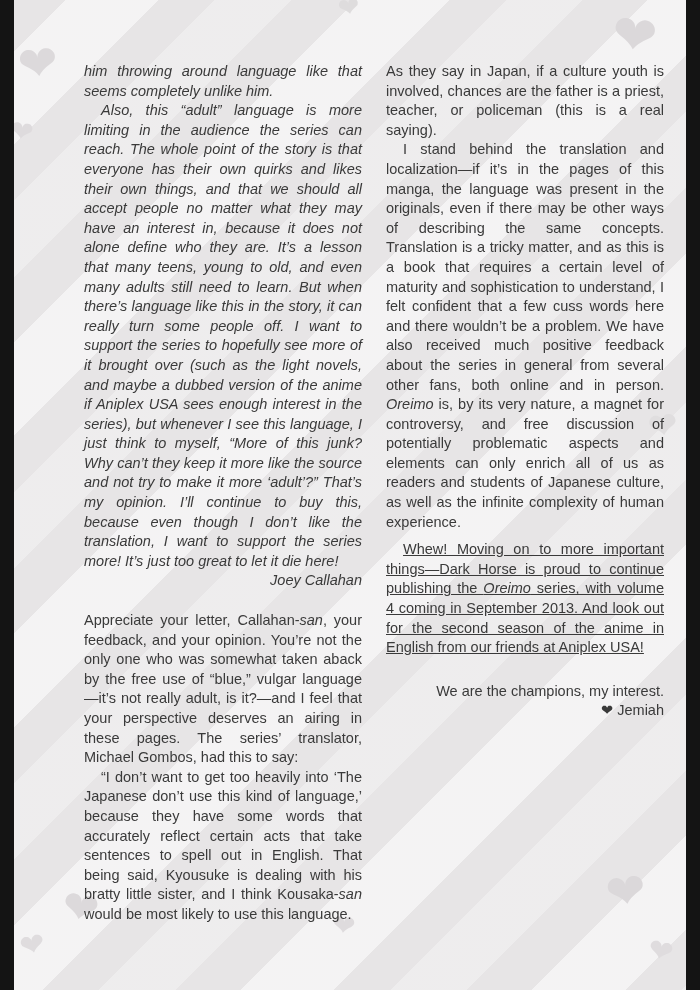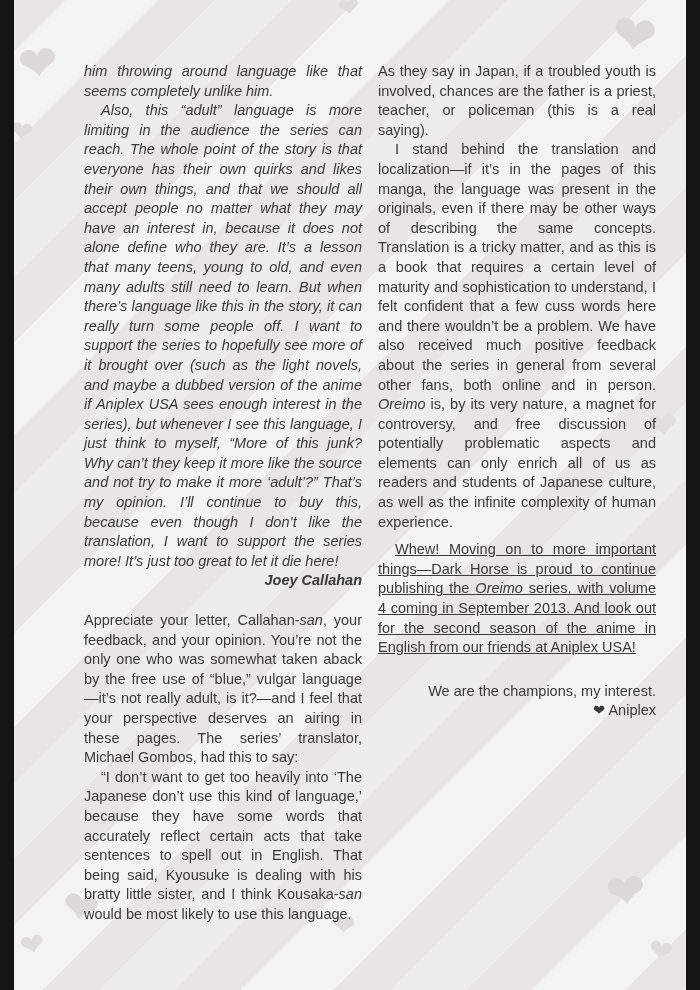--- a/index.html
+++ b/index.html
@@ -26,37 +26,36 @@
     background: #141414; z-index: 3;
   }
   .edge-bar.left { left: 0; }
   .edge-bar.right { right: 0; }
   .heart {
     position: absolute; z-index: 0; line-height: 1;
     display: block; user-select: none;
   }
   .content {
     position: absolute; top: 62px; left: 84px; z-index: 1;
-    display: flex; gap: 16px;
+    display: flex; gap: 24px;
   }
   .col {
     width: 278px;
     color: #3a3a3a;
     font-size: 14.5px;
     line-height: 19.6px;
     text-align: justify;
   }
   p.para { margin: 0; }
   p.para.indent { text-indent: 17px; }
   p.para.italic { font-style: italic; }
   .signature {
     text-align: right;
     font-style: italic;
     margin: 0;
-    font-weight: bold;
   }
   .closing {
     text-align: right;
     margin-top: 24px;
   }
   .signoff { text-align: right; }
   em { font-style: italic; }
 </style>
 </head>
 <body>
@@ -86,22 +85,22 @@
         </div>
       <p class="signature">Joey Callahan</p>
       <div>
           <p class="para" style="margin-top: 20px;">Appreciate your letter, Callahan-<em>san</em>, your feedback, and your opinion. You’re not the only one who was somewhat taken aback by the free use of “blue,” vulgar language—it’s not really adult, is it?—and I feel that your perspective deserves an airing in these pages. The series’ translator, Michael Gombos, had this to say:</p>
           <p class="para indent">“I don’t want to get too heavily into ‘The Japanese don’t use this kind of language,’ because they have some words that accurately reflect certain acts that take sentences to spell out in English. That being said, Kyousuke is dealing with his bratty little sister, and I think Kousaka-<em>san</em> would be most likely to use this language.</p>
         </div>
     </div>
 
     <div class="col">
       <div>
-          <p class="para">As they say in Japan, if a troubled youth is involved, chances are the father is a priest, teacher, or policeman (this is a real saying).</p>
+          <p class="para">As they say in Japan, if a culture youth is involved, chances are the father is a priest, teacher, or policeman (this is a real saying).</p>
           <p class="para indent">I stand behind the translation and localization—if it’s in the pages of this manga, the language was present in the originals, even if there may be other ways of describing the same concepts. Translation is a tricky matter, and as this is a book that requires a certain level of maturity and sophistication to understand, I felt confident that a few cuss words here and there wouldn’t be a problem. We have also received much positive feedback about the series in general from several other fans, both online and in person. <em>Oreimo</em> is, by its very nature, a magnet for controversy, and free discussion of potentially problematic aspects and elements can only enrich all of us as readers and students of Japanese culture, as well as the infinite complexity of human experience.</p>
           <p class="para indent" style="margin-top: 8px; text-decoration: underline;">Whew! Moving on to more important things—Dark Horse is proud to continue publishing the <em>Oreimo</em> series, with volume 4 coming in September 2013. And look out for the second season of the anime in English from our friends at Aniplex USA!</p>
         </div>
       <p class="closing">We are the champions, my interest.</p>
-      <p class="signoff"><span>❤</span> <span>Aniplex</span></p>
+      <p class="signoff"><span>❤</span> <span>Jemiah</span></p>
     </div>
 
   </div>
 </div>
 
 </body></html>

